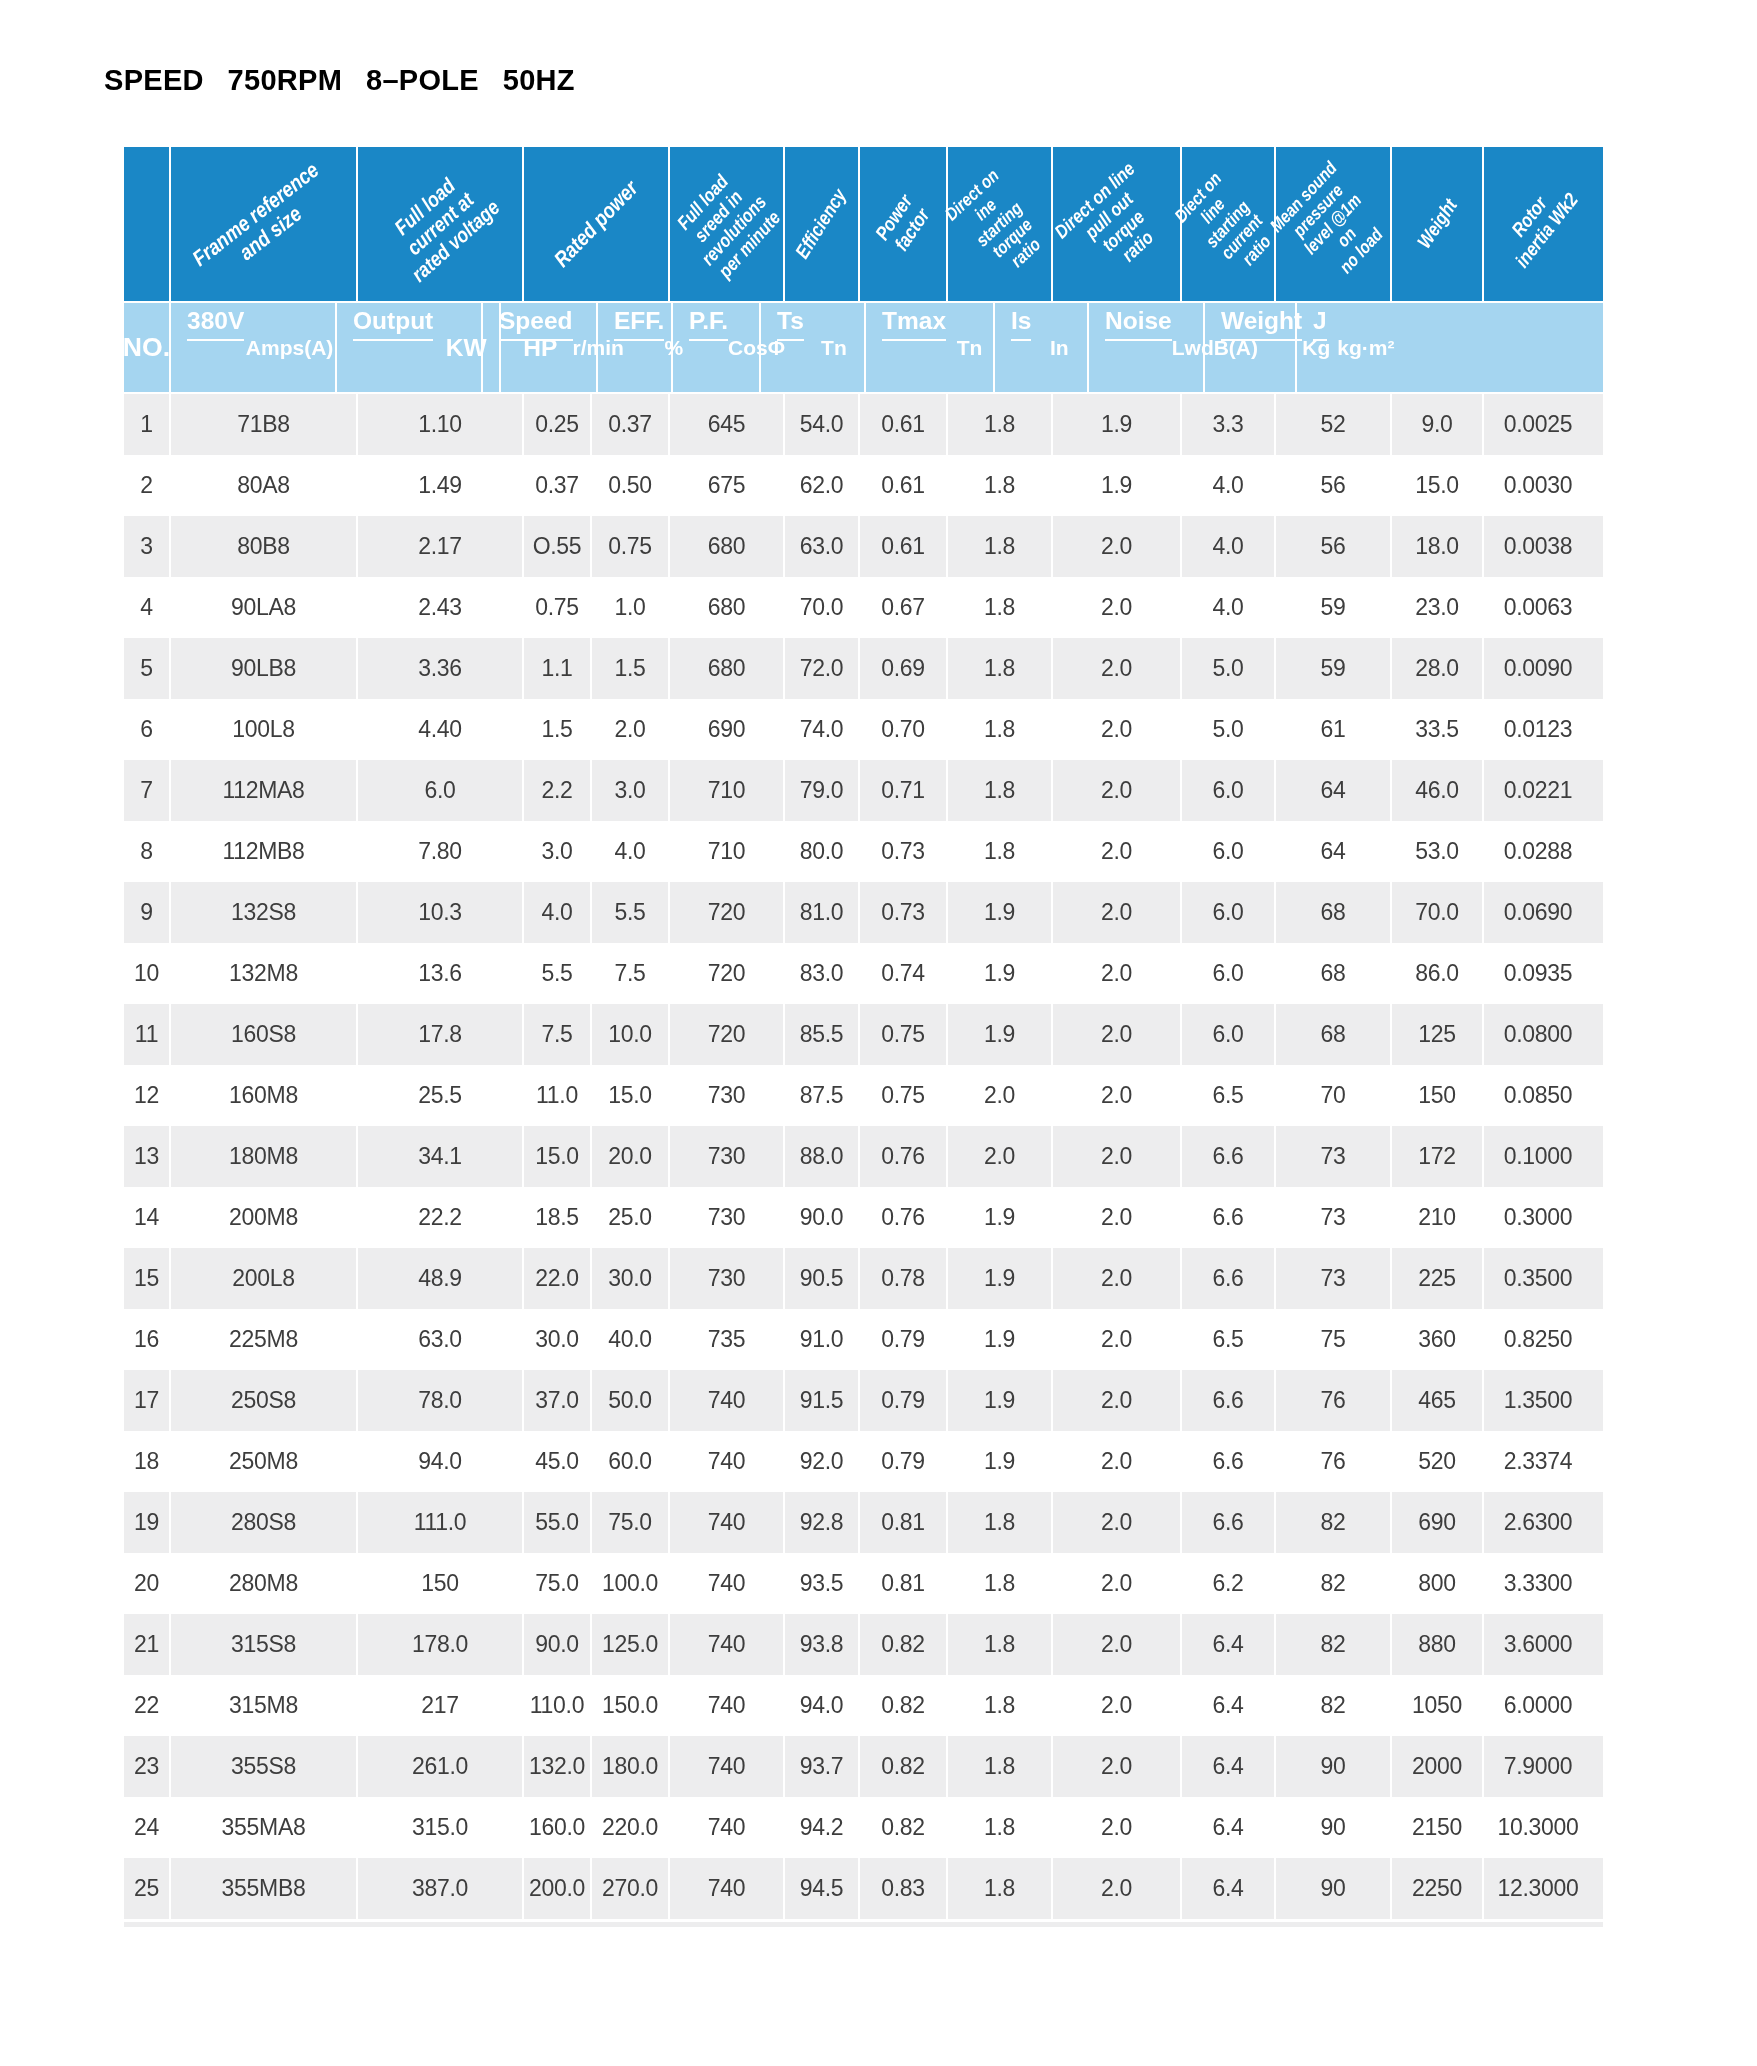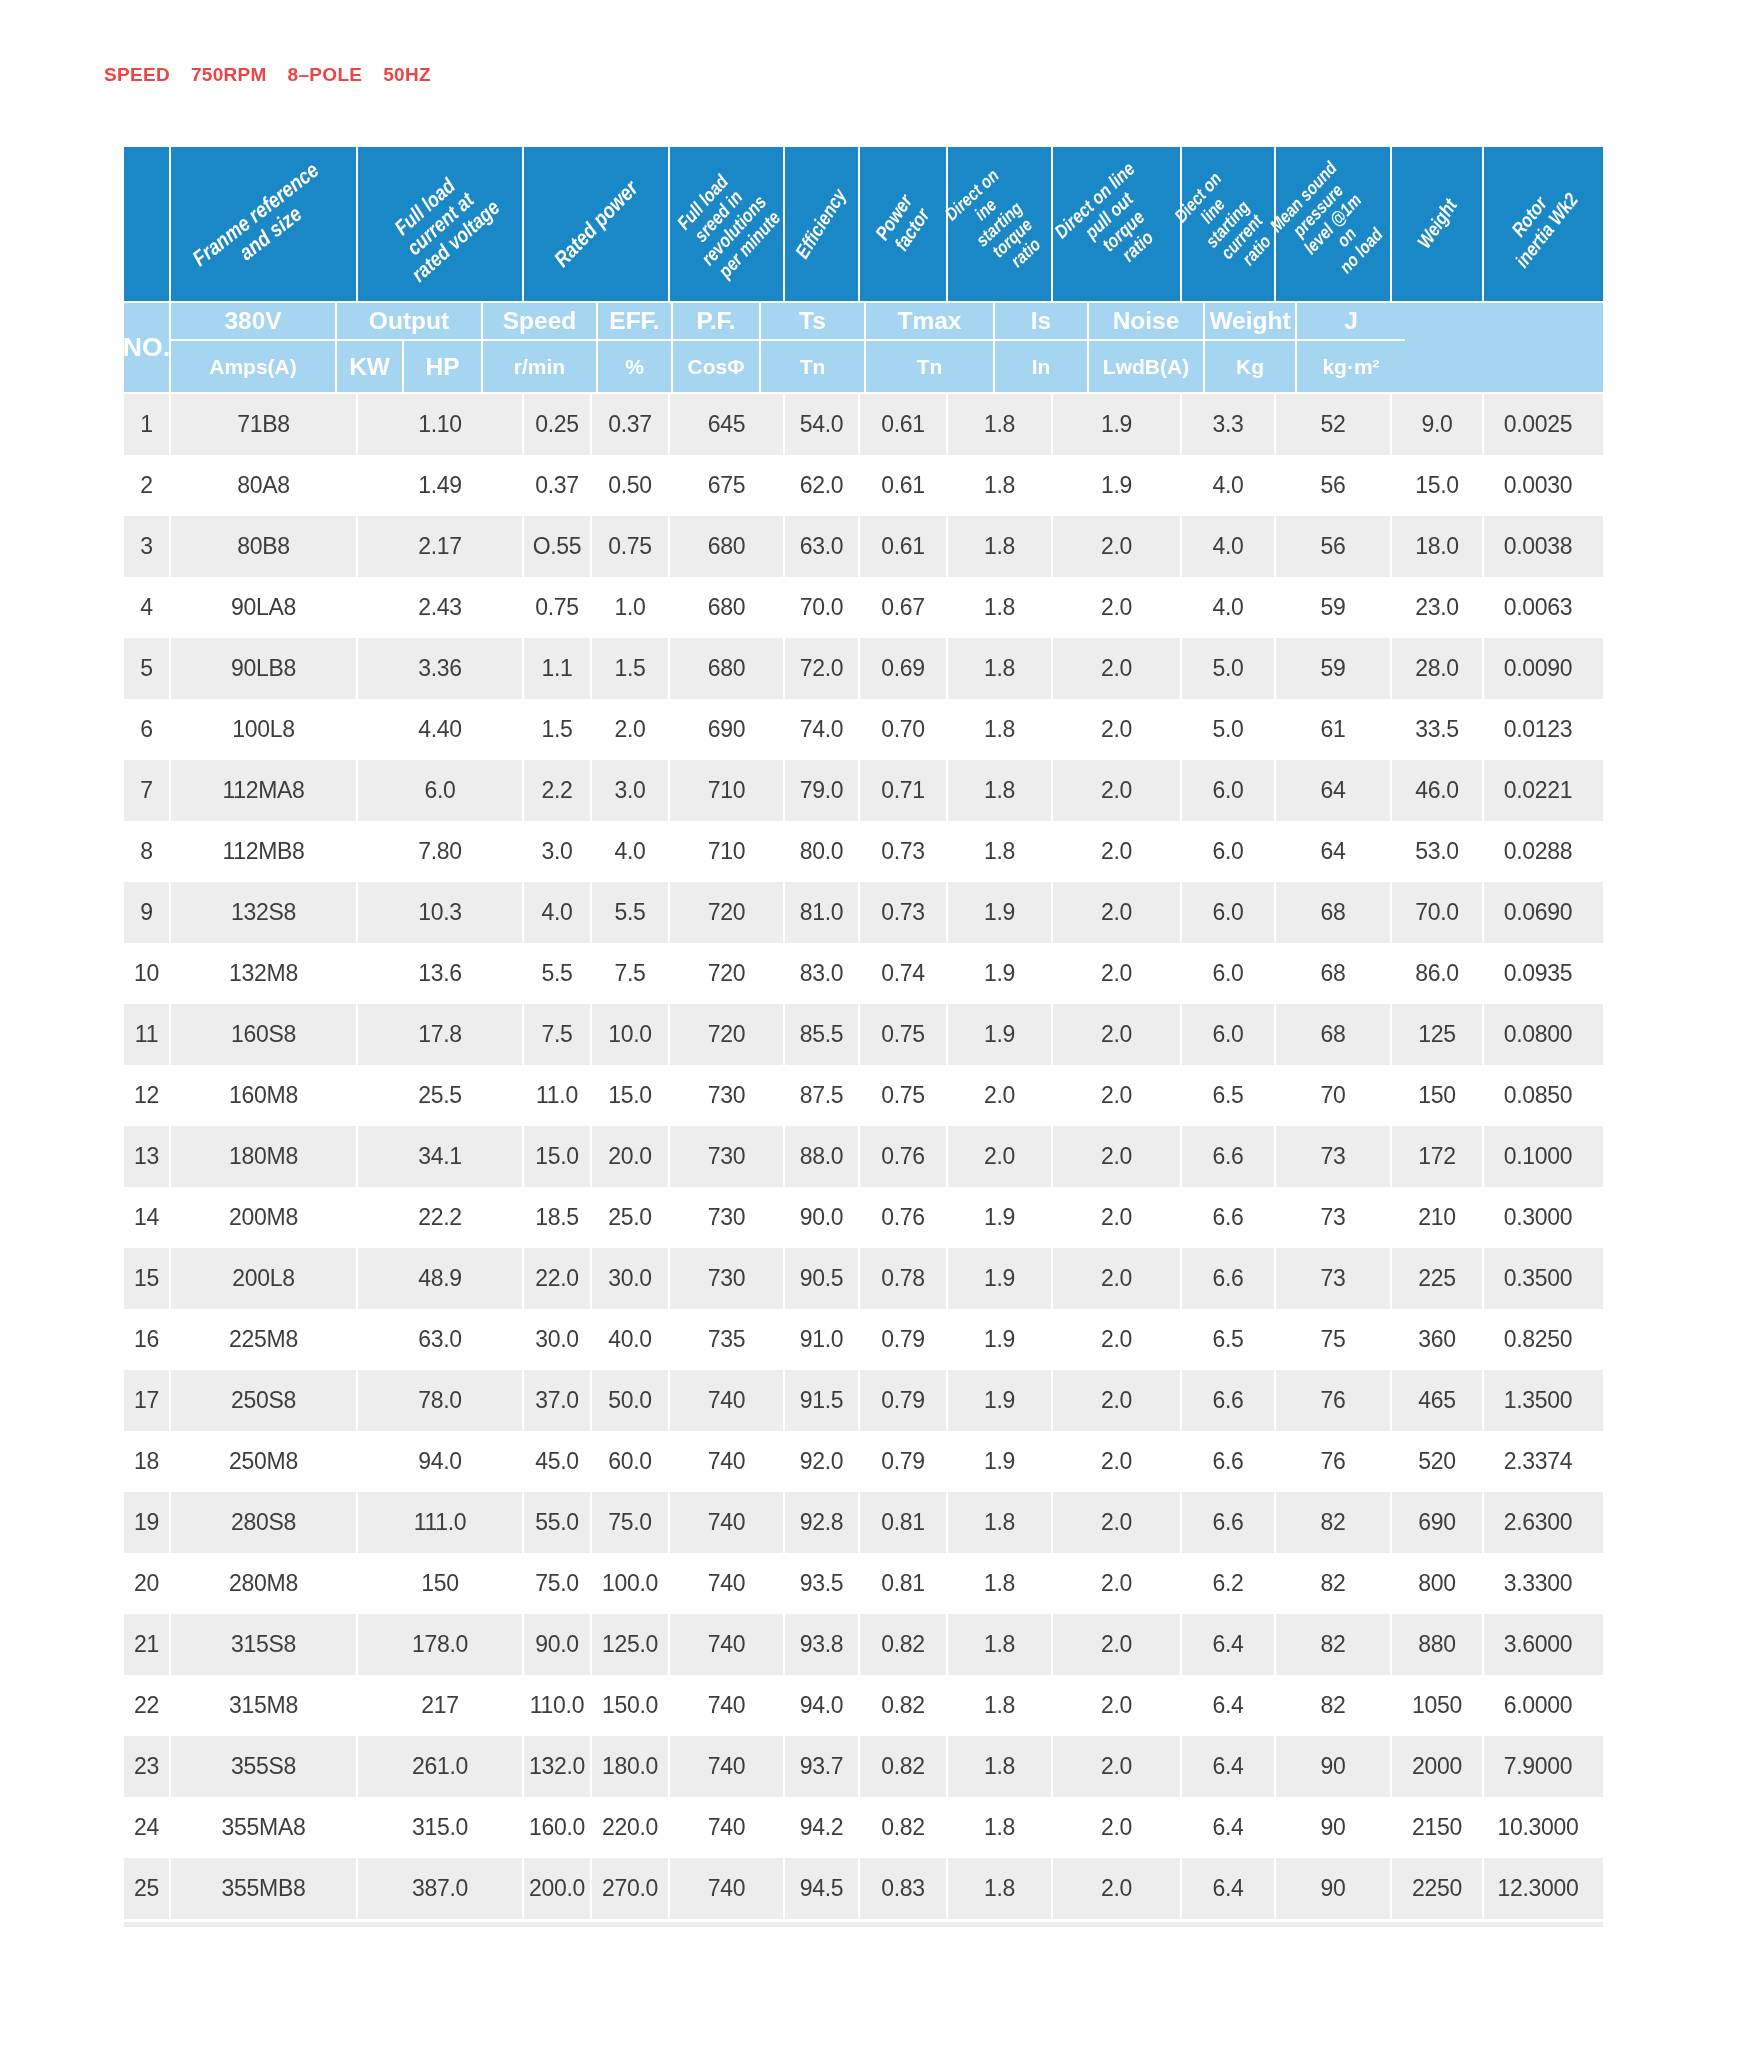--- a/index.html
+++ b/index.html
@@ -7,22 +7,22 @@
   body { width:1757px; height:2066px; font-family:"Liberation Sans", sans-serif; }
   .page { position:relative; width:1757px; height:2066px; background:#fff; overflow:hidden; }
 
   .title {
     position:absolute; left:94px; top:12.6px;
     font-size:40px; font-weight:bold; letter-spacing:0.7px;
     color:#1b419b;
   }
   .subtitle {
     position:absolute; left:104px; top:64px;
-    font-size:19px; font-weight:bold; word-spacing:15.4px; letter-spacing:0.3px;
-    color:#ef4444;
+    font-size:29px; font-weight:bold; word-spacing:15.4px; letter-spacing:0.3px;
+    color:#000000;
   }
 
   .table { position:absolute; left:124px; top:147px; width:1479px; }
 
   
   .w-no{width:47px} .w-type{width:187px} .w-amps{width:166px}
   .w-output{width:146px} .w-kw{width:68px} .w-hp{width:78px}
   .w-speed{width:115px} .w-eff{width:75px} .w-pf{width:88px}
   .w-ts{width:105px} .w-tmax{width:129px} .w-is{width:94px}
   .w-noise{width:116px} .w-weight{width:92px} .w-j{width:108px}
@@ -55,21 +55,21 @@
 
   
   .sub-band {
     display:flex; height:93px; background:#a5d5f0;
     border-top:2.1px solid #fff; border-bottom:2.1px solid #fff;
     color:#fff; font-weight:bold;
   }
   .sub-band > div { flex:none; border-right:2.8px solid #fff; }
   .sub-band > div:last-child { border-right:none; }
   .sub-merged { display:flex; align-items:center; justify-content:center; font-size:26.6px; }
-  .sub-group { display:flex; flex-direction:column; }
+  .sub-group { display:flex; flex-direction:row;padding-left:16px; }
   .sub-top {
     height:38px; border-bottom:2.8px solid #fff;
     display:flex; align-items:center; justify-content:center; font-size:24.5px;
   }
   .sub-bottom { flex:1; display:flex; align-items:center; justify-content:center; font-size:21px; }
   .sub-split { flex:1; display:flex; }
   .sub-split-cell { display:flex; align-items:center; justify-content:center; font-size:24.5px; }
   .sub-split-cell:first-child { border-right:2.8px solid #fff; }
 
   

